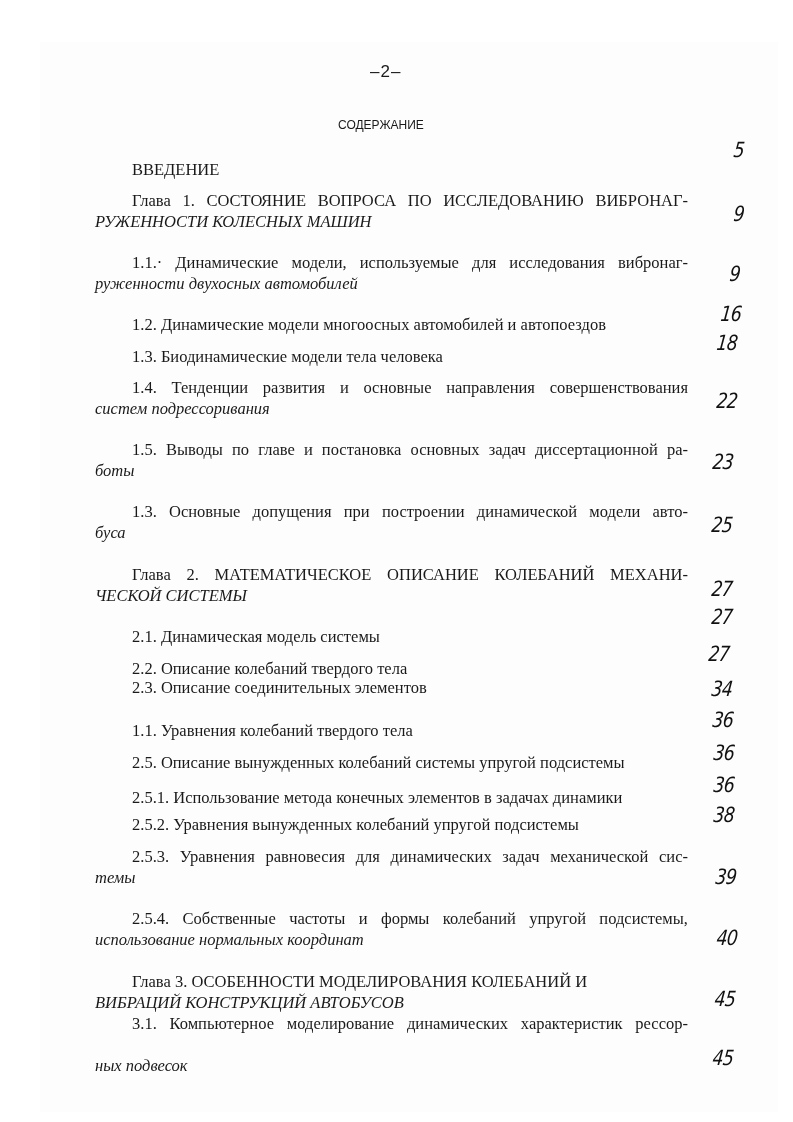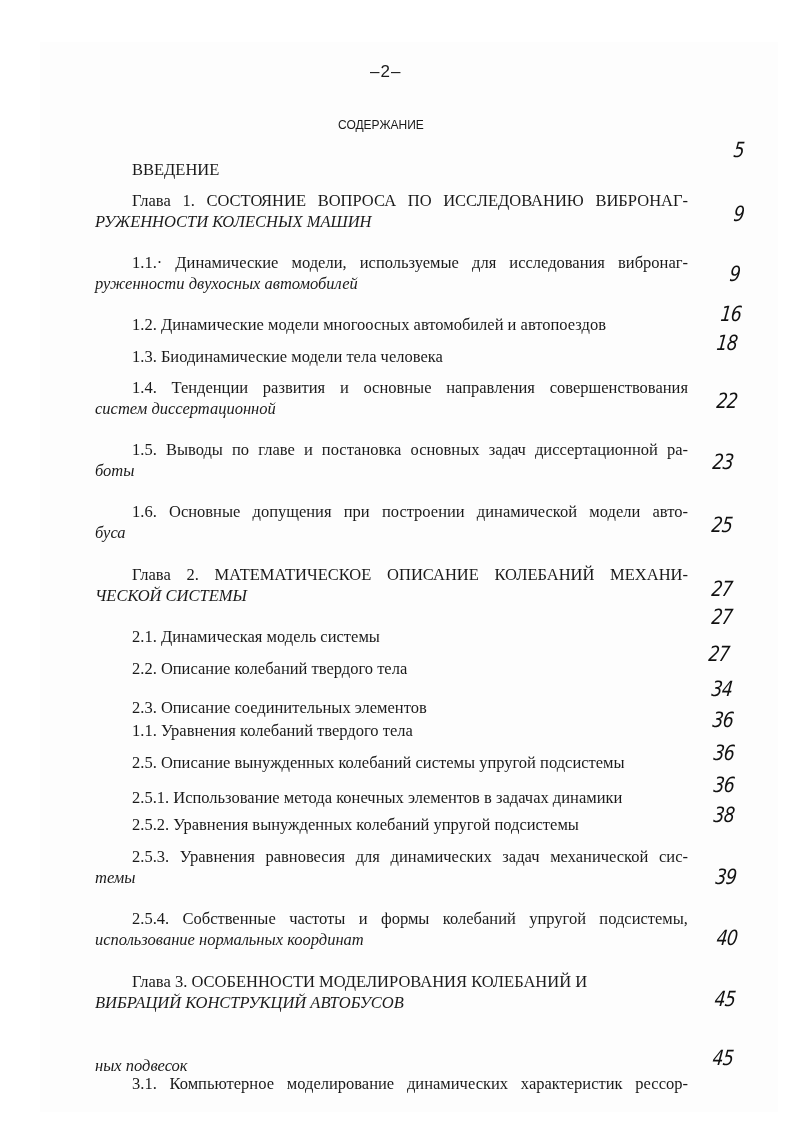--- a/index.html
+++ b/index.html
@@ -73,41 +73,41 @@
 <div class="toc-title">СОДЕРЖАНИЕ</div>
 
 <div class="line indent" style="top:150px">ВВЕДЕНИЕ</div>
 <div class="line indent justify" style="top:181px">Глава 1. СОСТОЯНИЕ ВОПРОСА ПО ИССЛЕДОВАНИЮ ВИБРОНАГ-</div>
 <div class="line cont" style="top:212px">РУЖЕННОСТИ  КОЛЕСНЫХ  МАШИН</div>
 <div class="line indent justify" style="top:243px">1.1.· Динамические модели, используемые для исследования вибронаг-</div>
 <div class="line cont" style="top:274px">руженности двухосных автомобилей</div>
 <div class="line indent" style="top:305px">1.2.  Динамические модели многоосных автомобилей и автопоездов</div>
 <div class="line indent" style="top:337px">1.3. Биодинамические модели тела человека</div>
 <div class="line indent justify" style="top:368px">1.4. Тенденции развития и основные направления совершенствования</div>
-<div class="line cont" style="top:399px">систем диссертационной</div>
+<div class="line cont" style="top:399px">систем подрессоривания</div>
 <div class="line indent justify" style="top:430px">1.5. Выводы по главе и постановка основных задач диссертационной ра-</div>
 <div class="line cont" style="top:461px">боты</div>
-<div class="line indent justify" style="top:492px">1.6. Основные допущения  при построении динамической модели авто-</div>
+<div class="line indent justify" style="top:492px">1.3. Основные допущения  при построении динамической модели авто-</div>
 <div class="line cont" style="top:523px">буса</div>
 <div class="line indent justify" style="top:555px">Глава 2. МАТЕМАТИЧЕСКОЕ ОПИСАНИЕ КОЛЕБАНИЙ МЕХАНИ-</div>
 <div class="line cont" style="top:586px">ЧЕСКОЙ СИСТЕМЫ</div>
 <div class="line indent" style="top:617px">2.1. Динамическая модель системы</div>
 <div class="line indent" style="top:649px">2.2. Описание колебаний твердого тела</div>
-<div class="line indent" style="top:688px">2.3. Описание соединительных элементов</div>
+<div class="line indent" style="top:668px">2.3. Описание соединительных элементов</div>
 <div class="line indent" style="top:711px">1.1. Уравнения колебаний твердого тела</div>
 <div class="line indent" style="top:743px">2.5. Описание вынужденных колебаний системы упругой подсистемы</div>
 <div class="line indent" style="top:778px">2.5.1. Использование метода конечных элементов в задачах динамики</div>
 <div class="line indent" style="top:805px">2.5.2. Уравнения вынужденных колебаний упругой подсистемы</div>
 <div class="line indent justify" style="top:837px">2.5.3. Уравнения равновесия для динамических задач механической сис-</div>
 <div class="line cont" style="top:868px">темы</div>
 <div class="line indent justify" style="top:899px">2.5.4. Собственные частоты и формы колебаний упругой подсистемы,</div>
 <div class="line cont" style="top:930px">использование нормальных координат</div>
 <div class="line indent" style="top:962px">Глава 3. ОСОБЕННОСТИ  МОДЕЛИРОВАНИЯ КОЛЕБАНИЙ И</div>
 <div class="line cont" style="top:993px">ВИБРАЦИЙ КОНСТРУКЦИЙ АВТОБУСОВ</div>
-<div class="line indent justify" style="top:1064px">3.1. Компьютерное моделирование динамических характеристик рессор-</div>
+<div class="line indent justify" style="top:1004px">3.1. Компьютерное моделирование динамических характеристик рессор-</div>
 <div class="line cont" style="top:1056px">ных подвесок</div>
 
 <div class="pg" style="left:735px; top:138px">5</div>
 <div class="pg" style="left:735px; top:202px">9</div>
 <div class="pg" style="left:731px; top:262px">9</div>
 <div class="pg" style="left:722px; top:302px">16</div>
 <div class="pg" style="left:718px; top:331px">18</div>
 <div class="pg" style="left:718px; top:389px">22</div>
 <div class="pg" style="left:714px; top:450px">23</div>
 <div class="pg" style="left:713px; top:513px">25</div>

